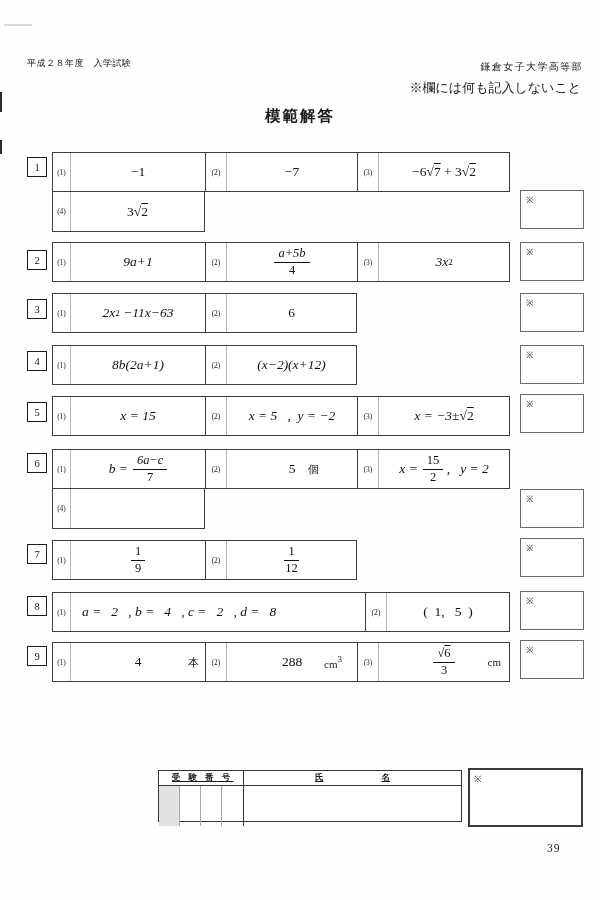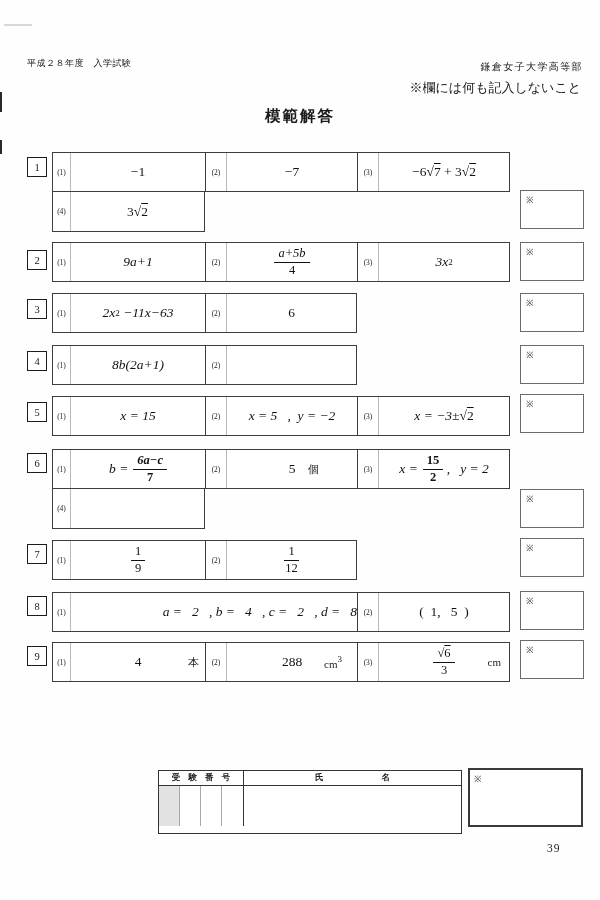--- a/index.html
+++ b/index.html
@@ -21,44 +21,44 @@
   
   .row{position:absolute;left:52px;display:flex;height:40px;border:1.4px solid #3d3d3d;background:#fff;}
   .row.noTop{border-top:none;}
   .cell{display:flex;align-items:center;justify-content:center;height:100%;}
   .lab{font-size:7.5px;color:#222;border-right:1px solid #b8b8b8;flex:none;}
   .wl1{width:18px;}.wl2{width:21px;}.wl3{width:21px;}
   .val{position:relative;border-right:1.4px solid #3d3d3d;flex:none;}
   .wv1{width:135px;}.wv2{width:131px;}.wv3{flex:1;border-right:none;}
   .wvwide{width:287px;}
   .wv1b{flex:1;border-right:none;}
-  .leftal{justify-content:flex-end;padding-left:3px;}
+  .leftal{justify-content:flex-start;padding-left:3px;margin-left:8px;}
 
   
   .math{font-size:13.5px;color:#111;}
   .it{font-style:italic;}
   .rm{font-style:normal;}
   .pre{white-space:pre;}
   .sqrt{display:inline-block;font-style:normal;}
   .sqrt::before{content:"\221A";}
   .rad{text-decoration:overline;}
   .frac{display:inline-block;vertical-align:middle;text-align:center;line-height:1.1;font-size:12.5px;}
   .frac .num{display:block;border-bottom:1px solid #111;padding:0 4px 1px;}
   .frac .den{display:block;padding-top:1px;}
-  .frac.mgl{margin-left:5px;font-weight:bold;}
+  .frac.mgl{margin-left:5px;}
   .sup{font-size:9px;vertical-align:6px;font-style:normal;}
   .unit{position:absolute;font-size:11px;font-style:normal;top:50%;transform:translateY(-50%);}
   .u-r6{right:6px;}.u-r4{right:15px;}.u-r8{right:8px;}.u-r38{right:38px;}
 
   
   .sbox{position:absolute;left:520px;width:64px;height:39px;border:1px solid #6a6a6a;background:#fff;}
   .sbox .star{display:block;font-size:9px;color:#333;margin:2px 0 0 5px;}
 
   
-  .idt{position:absolute;left:158px;top:770px;width:304px;height:64px;border:1.5px solid #333;background:#fff;}
+  .idt{position:absolute;left:158px;top:770px;width:304px;height:52px;border:1.5px solid #333;background:#fff;text-decoration:underline;}
   .idt .hrow{display:flex;height:15px;border-bottom:1px solid #333;}
   .idt .hA{width:85px;border-right:1px solid #333;display:flex;align-items:center;justify-content:center;
            font-size:8.5px;font-weight:bold;letter-spacing:3px;padding-left:3px;}
   .idt .hB{flex:1;display:flex;align-items:center;justify-content:center;gap:58px;
            font-size:8.5px;font-weight:bold;}
   .idt .brow{display:flex;height:40px;}
   .idt .nums{width:85px;border-right:1px solid #333;display:flex;}
   .idt .ncell{width:25%;border-right:1px solid #a8a8a8;}
   .idt .ncell:last-child{border-right:none;}
   .idt .shaded{background:#e2e2e2;}
@@ -155,20 +155,23 @@
       <span class="star">※</span>
     </div>
 
   <div class="qnum" style="top:351px;">4</div>
   <div class="row" style="top:345px;width:305px;">
     <div class="cell lab wl1">(1)</div>
     <div class="cell val wv1">
         <span class="math it">8b(2a+1)</span>
       </div>
     <div class="cell lab wl2">(2)</div>
+    <div class="cell val wv1b">
+        <span class="math it">(x−2)(x+12)</span>
+      </div>
   </div>
   <div class="sbox" style="top:345px;">
       <span class="star">※</span>
     </div>
 
   <div class="qnum" style="top:402px;">5</div>
   <div class="row" style="top:396px;width:458px;">
     <div class="cell lab wl1">(1)</div>
     <div class="cell val wv1">
         <span class="math it">x = 15</span>

